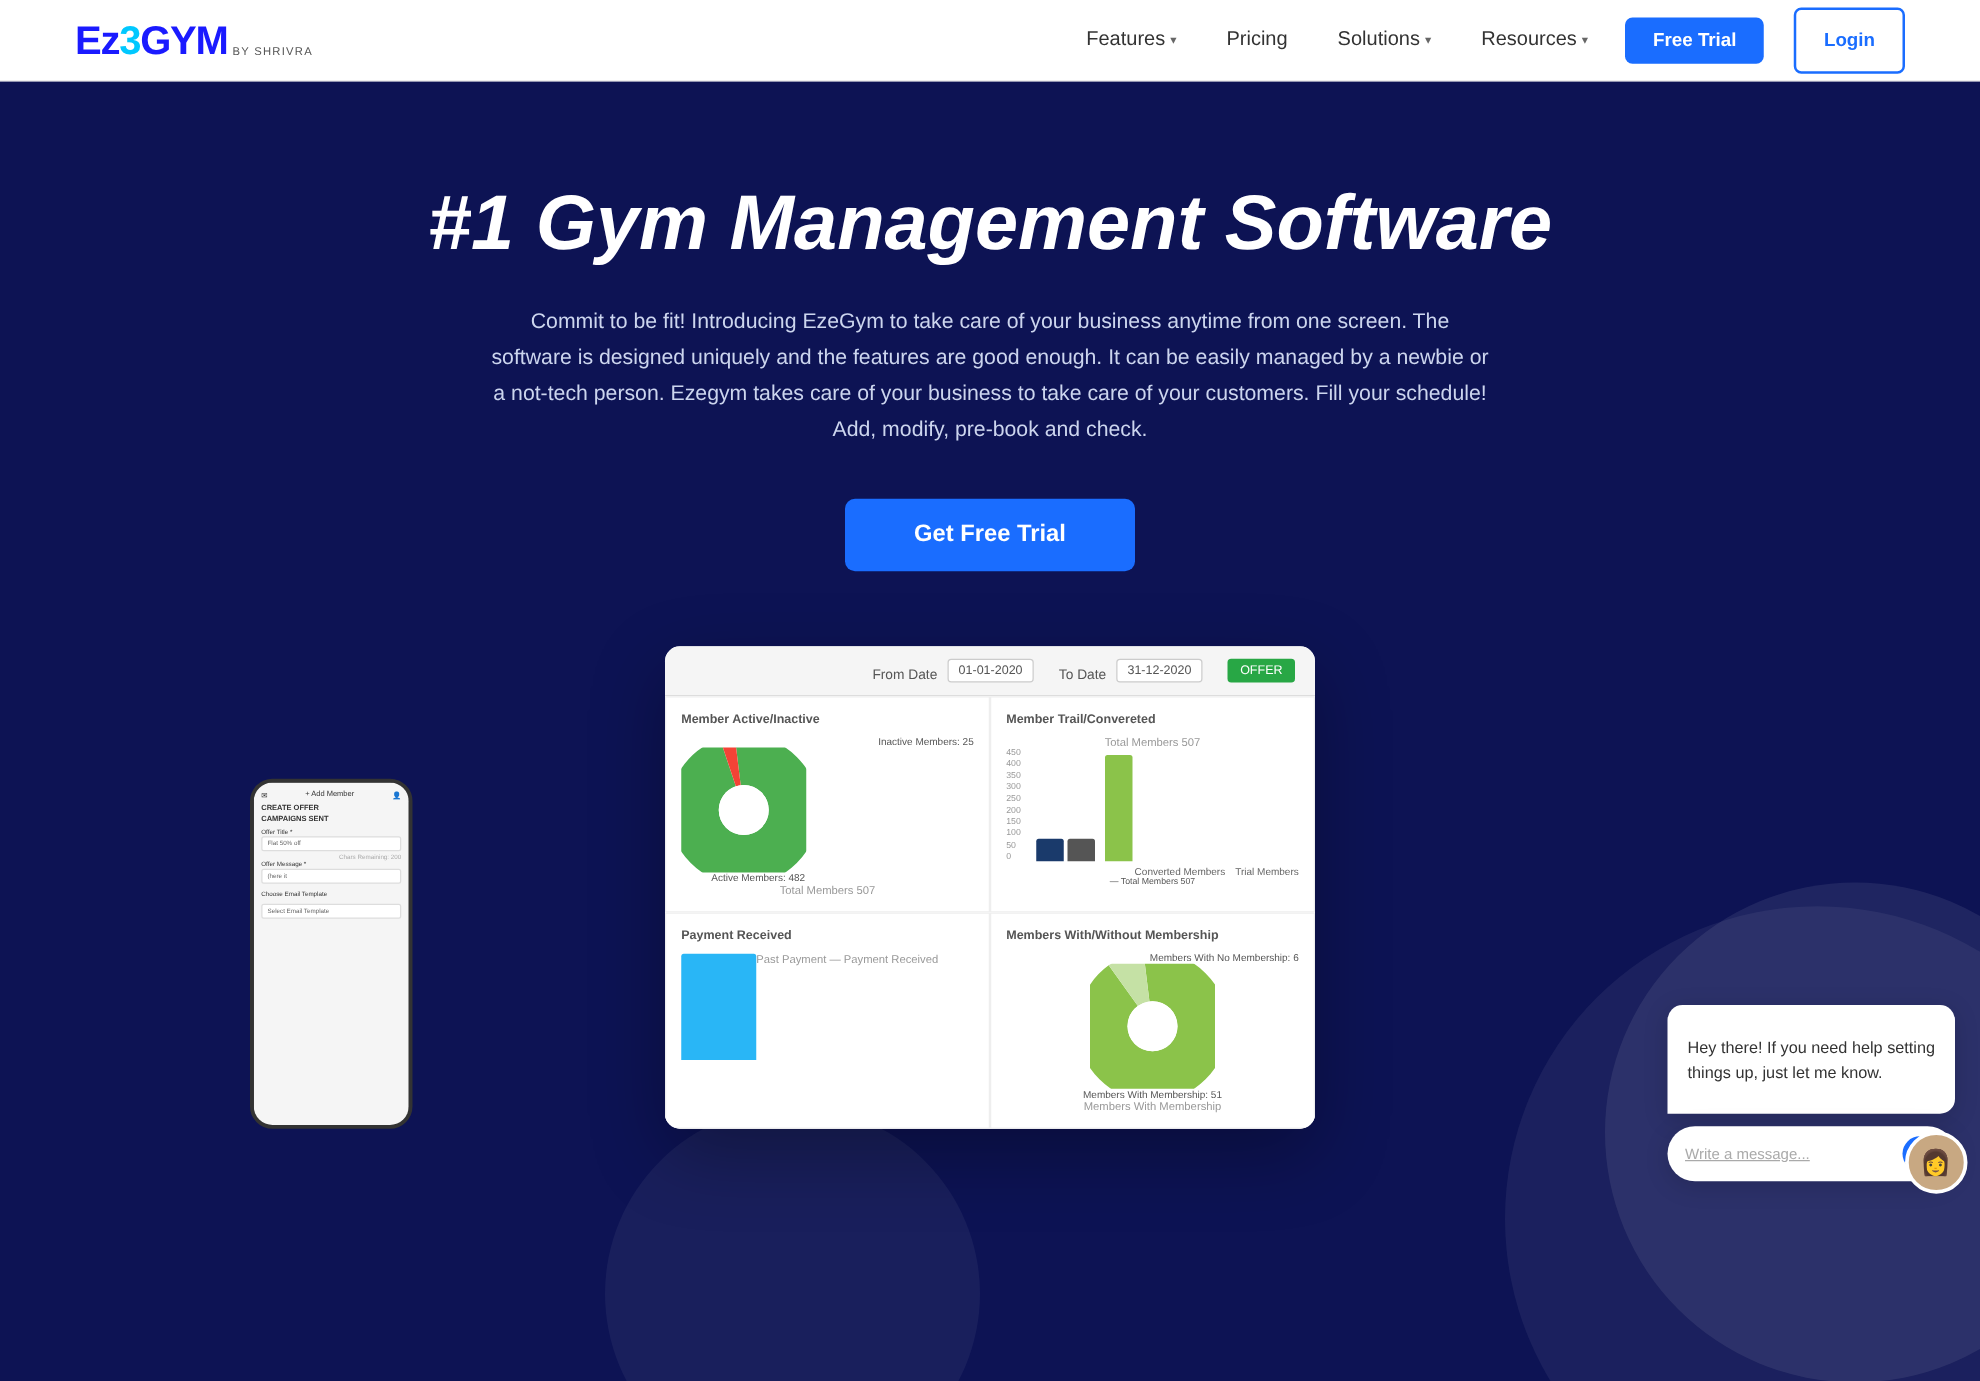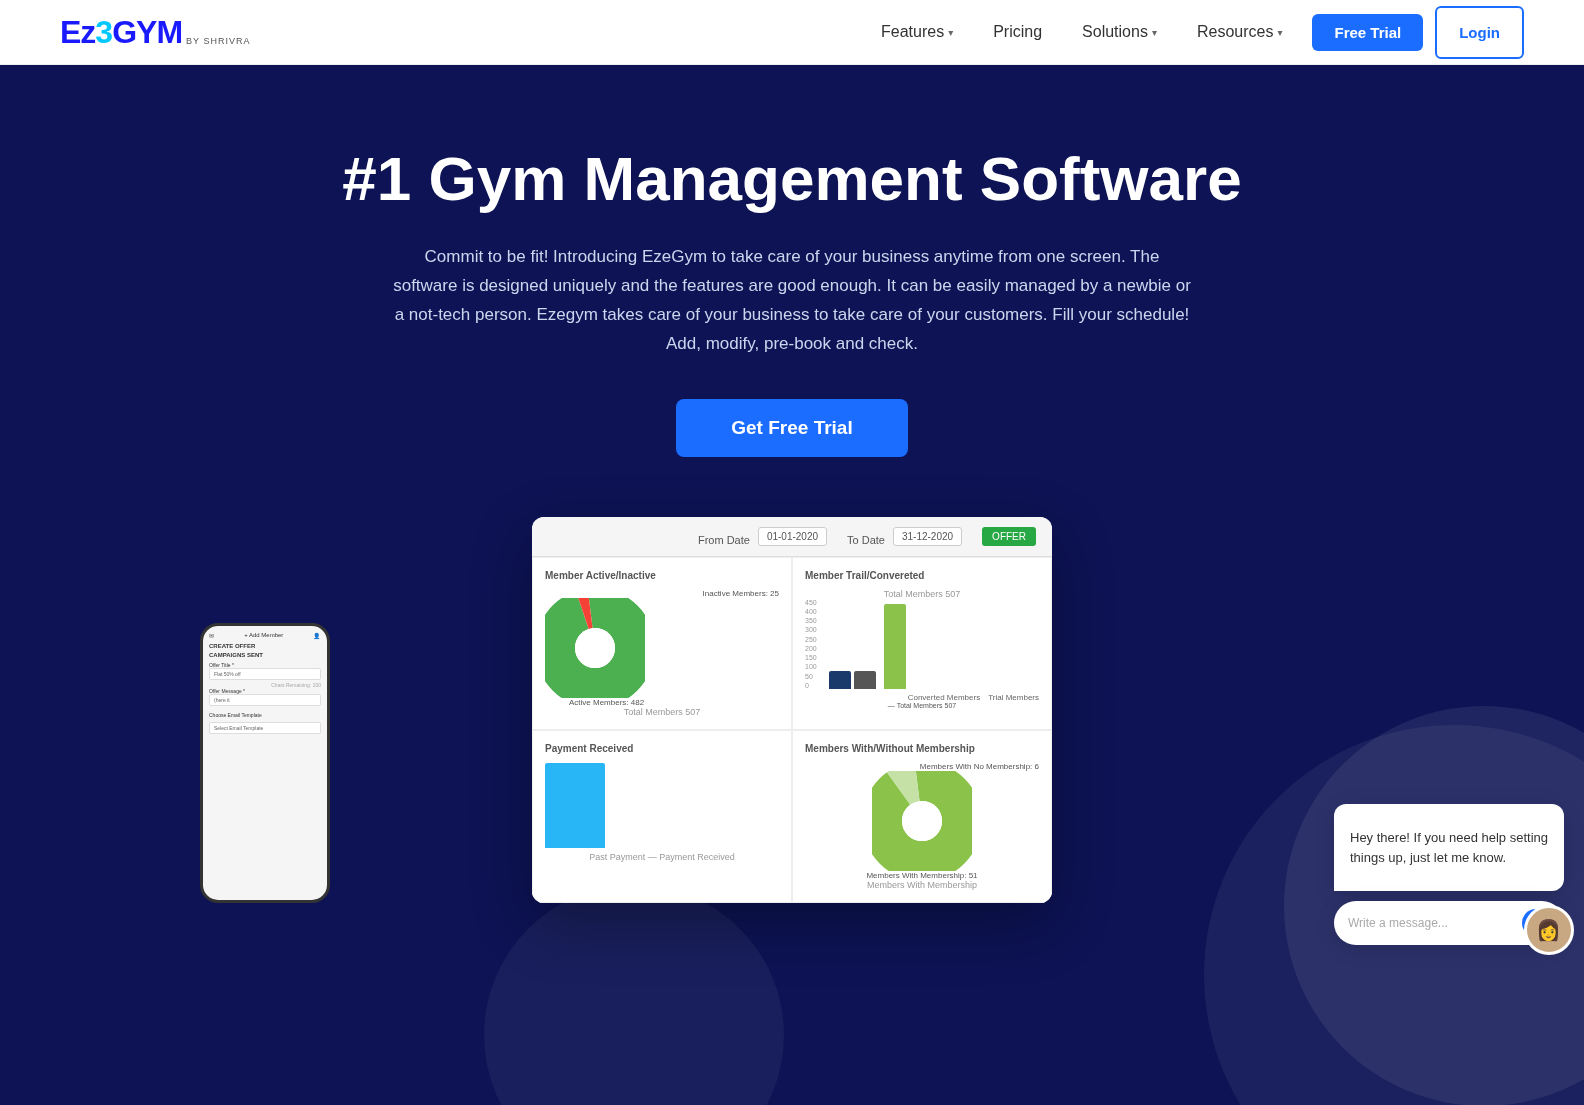--- a/index.html
+++ b/index.html
@@ -44,21 +44,21 @@
     .nav-link {
       font-size: 16px;
       color: #333;
       text-decoration: none;
       display: flex;
       align-items: center;
       gap: 4px;
       cursor: pointer;
     }
     .nav-link .chevron { font-size: 10px; color: #666; }
-    .nav-actions { display: flex; gap: 12px; align-items: center; }
+    .nav-actions { display: flex; gap: 24px; align-items: center; }
     .btn-free-trial {
       background: #1a6dff;
       color: #fff;
       border: none;
       padding: 10px 22px;
       border-radius: 6px;
       font-size: 15px;
       font-weight: 600;
       cursor: pointer;
     }
@@ -86,20 +86,21 @@
       position: relative;
       z-index: 2;
       padding: 0 200px;
     }
     .hero-title {
       color: #fff;
       font-size: 62px;
       font-weight: 900;
       line-height: 1.1;
       margin-bottom: 30px;
+      font-style: italic;
     }
     .hero-subtitle {
       color: #ccd5ee;
       font-size: 17px;
       line-height: 1.7;
       max-width: 800px;
       margin: 0 auto 40px;
     }
     .btn-get-trial {
       background: #1a6dff;
@@ -197,21 +198,21 @@
       align-items: flex-end;
       height: 90px;
       gap: 8px;
       padding-bottom: 4px;
     }
     .bar-group { display: flex; gap: 3px; align-items: flex-end; }
     .bar { width: 22px; border-radius: 2px 2px 0 0; }
     .bar-labels { display: flex; gap: 8px; justify-content: flex-end; font-size: 8px; color: #666; }
 
     
-    .pay-bar-container { display: flex; flex-direction: column; }
+    .pay-bar-container { display: flex; flex-direction: row; }
     .pay-bar-chart { display: flex; align-items: flex-end; height: 90px; gap: 4px; padding-bottom: 4px; }
     .pay-bar { width: 60px; border-radius: 2px 2px 0 0; }
 
     
     .mem-pie-container { display: flex; flex-direction: column; align-items: center; }
 
     
     .hero-curve {
       position: absolute;
       bottom: -1px;
@@ -283,21 +284,21 @@
       margin-bottom: 10px;
     }
     .chat-input-row {
       background: #fff;
       border-radius: 25px;
       display: flex;
       align-items: center;
       padding: 8px 14px;
       box-shadow: 0 4px 20px rgba(0,0,0,0.15);
     }
-    .chat-input-text { flex: 1; font-size: 12px; color: #aaa; }
+    .chat-input-text { flex: 1; font-size: 12px; color: #aaa; text-decoration: underline; }
     .chat-send-btn {
       background: #1a6dff;
       border: none;
       border-radius: 50%;
       width: 28px;
       height: 28px;
       cursor: pointer;
       display: flex;
       align-items: center;
       justify-content: center;

